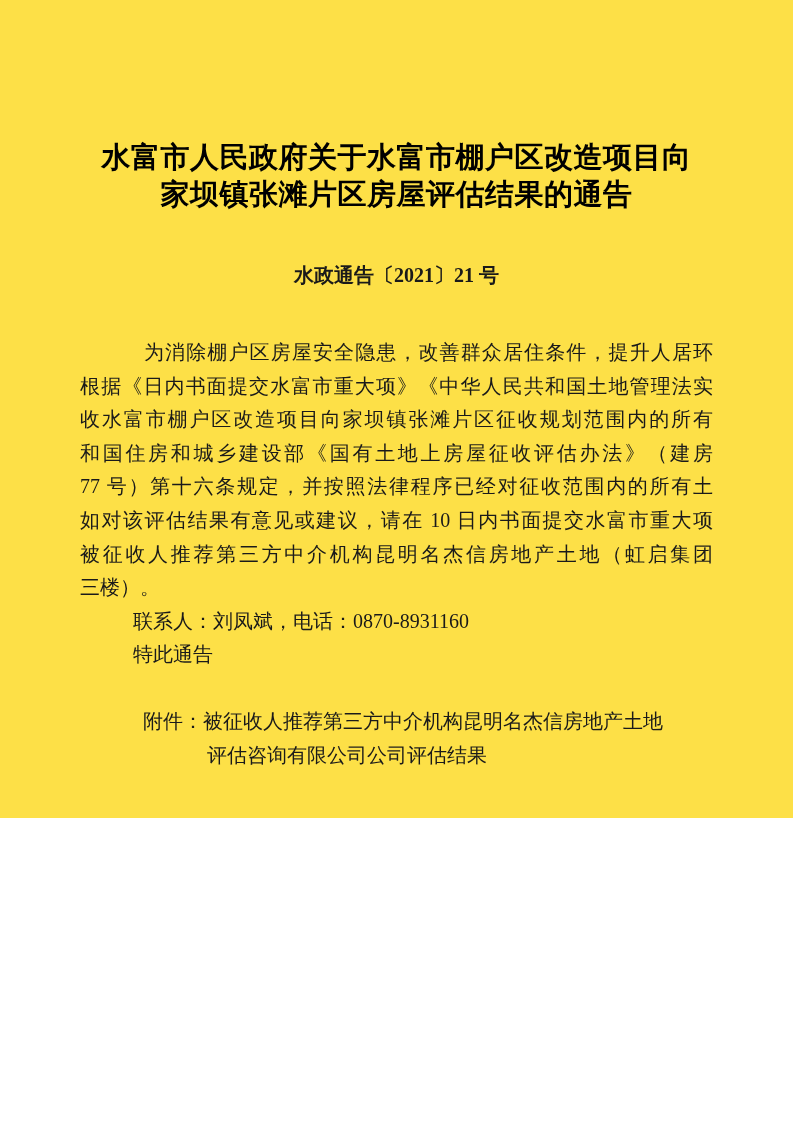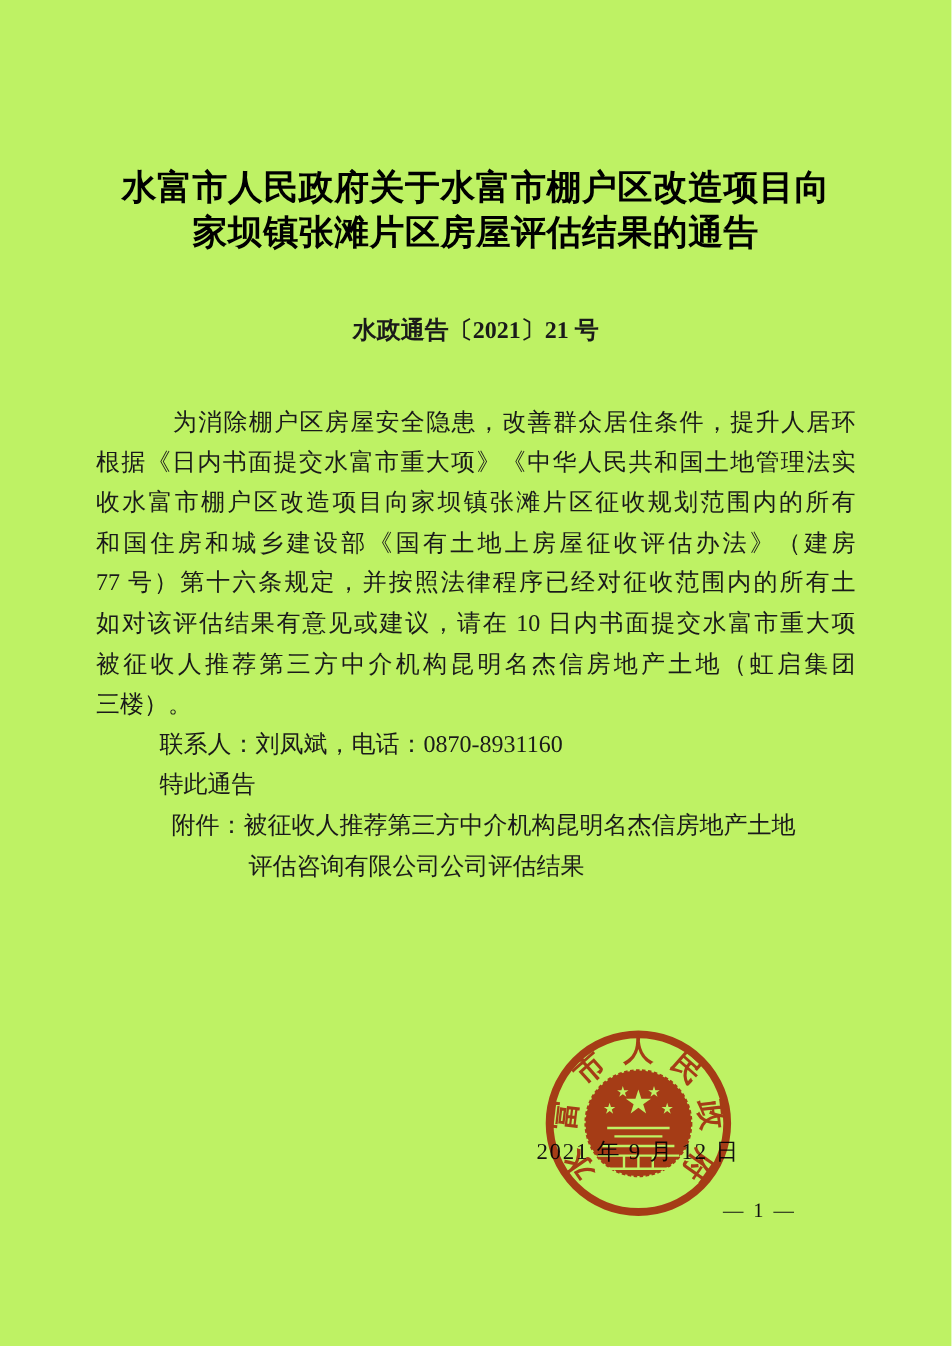--- a/index.html
+++ b/index.html
@@ -3,22 +3,22 @@
 <meta charset="utf-8">
 <style>
   html, body {
     margin: 0;
     padding: 0;
     background: #ffffff;
   }
   .page {
     position: relative;
     width: 793px;
-    height: 1122px;
-    background: #bef264;
+    height: 818px;
+    background: #fde047;
     overflow: hidden;
     color: #111111;
     font-family: "Liberation Serif", serif;
   }
   .title-block {
     position: absolute;
     top: 139px;
     left: 0;
     width: 793px;
     text-align: center;
@@ -58,20 +58,21 @@
   .body-lines div:first-child {
     text-indent: 64px;
   }
   .body-lines div:last-child {
     text-align-last: left;
   }
   .contact-line, .closing-line {
     padding-left: 53px;
   }
   .attachment-block {
+    margin-top: 33px;
   }
   .attach-l1 {
     padding-left: 63px;
   }
   .attach-l2 {
     padding-left: 127px;
   }
   .issue-date {
     position: absolute;
     left: 447px;

